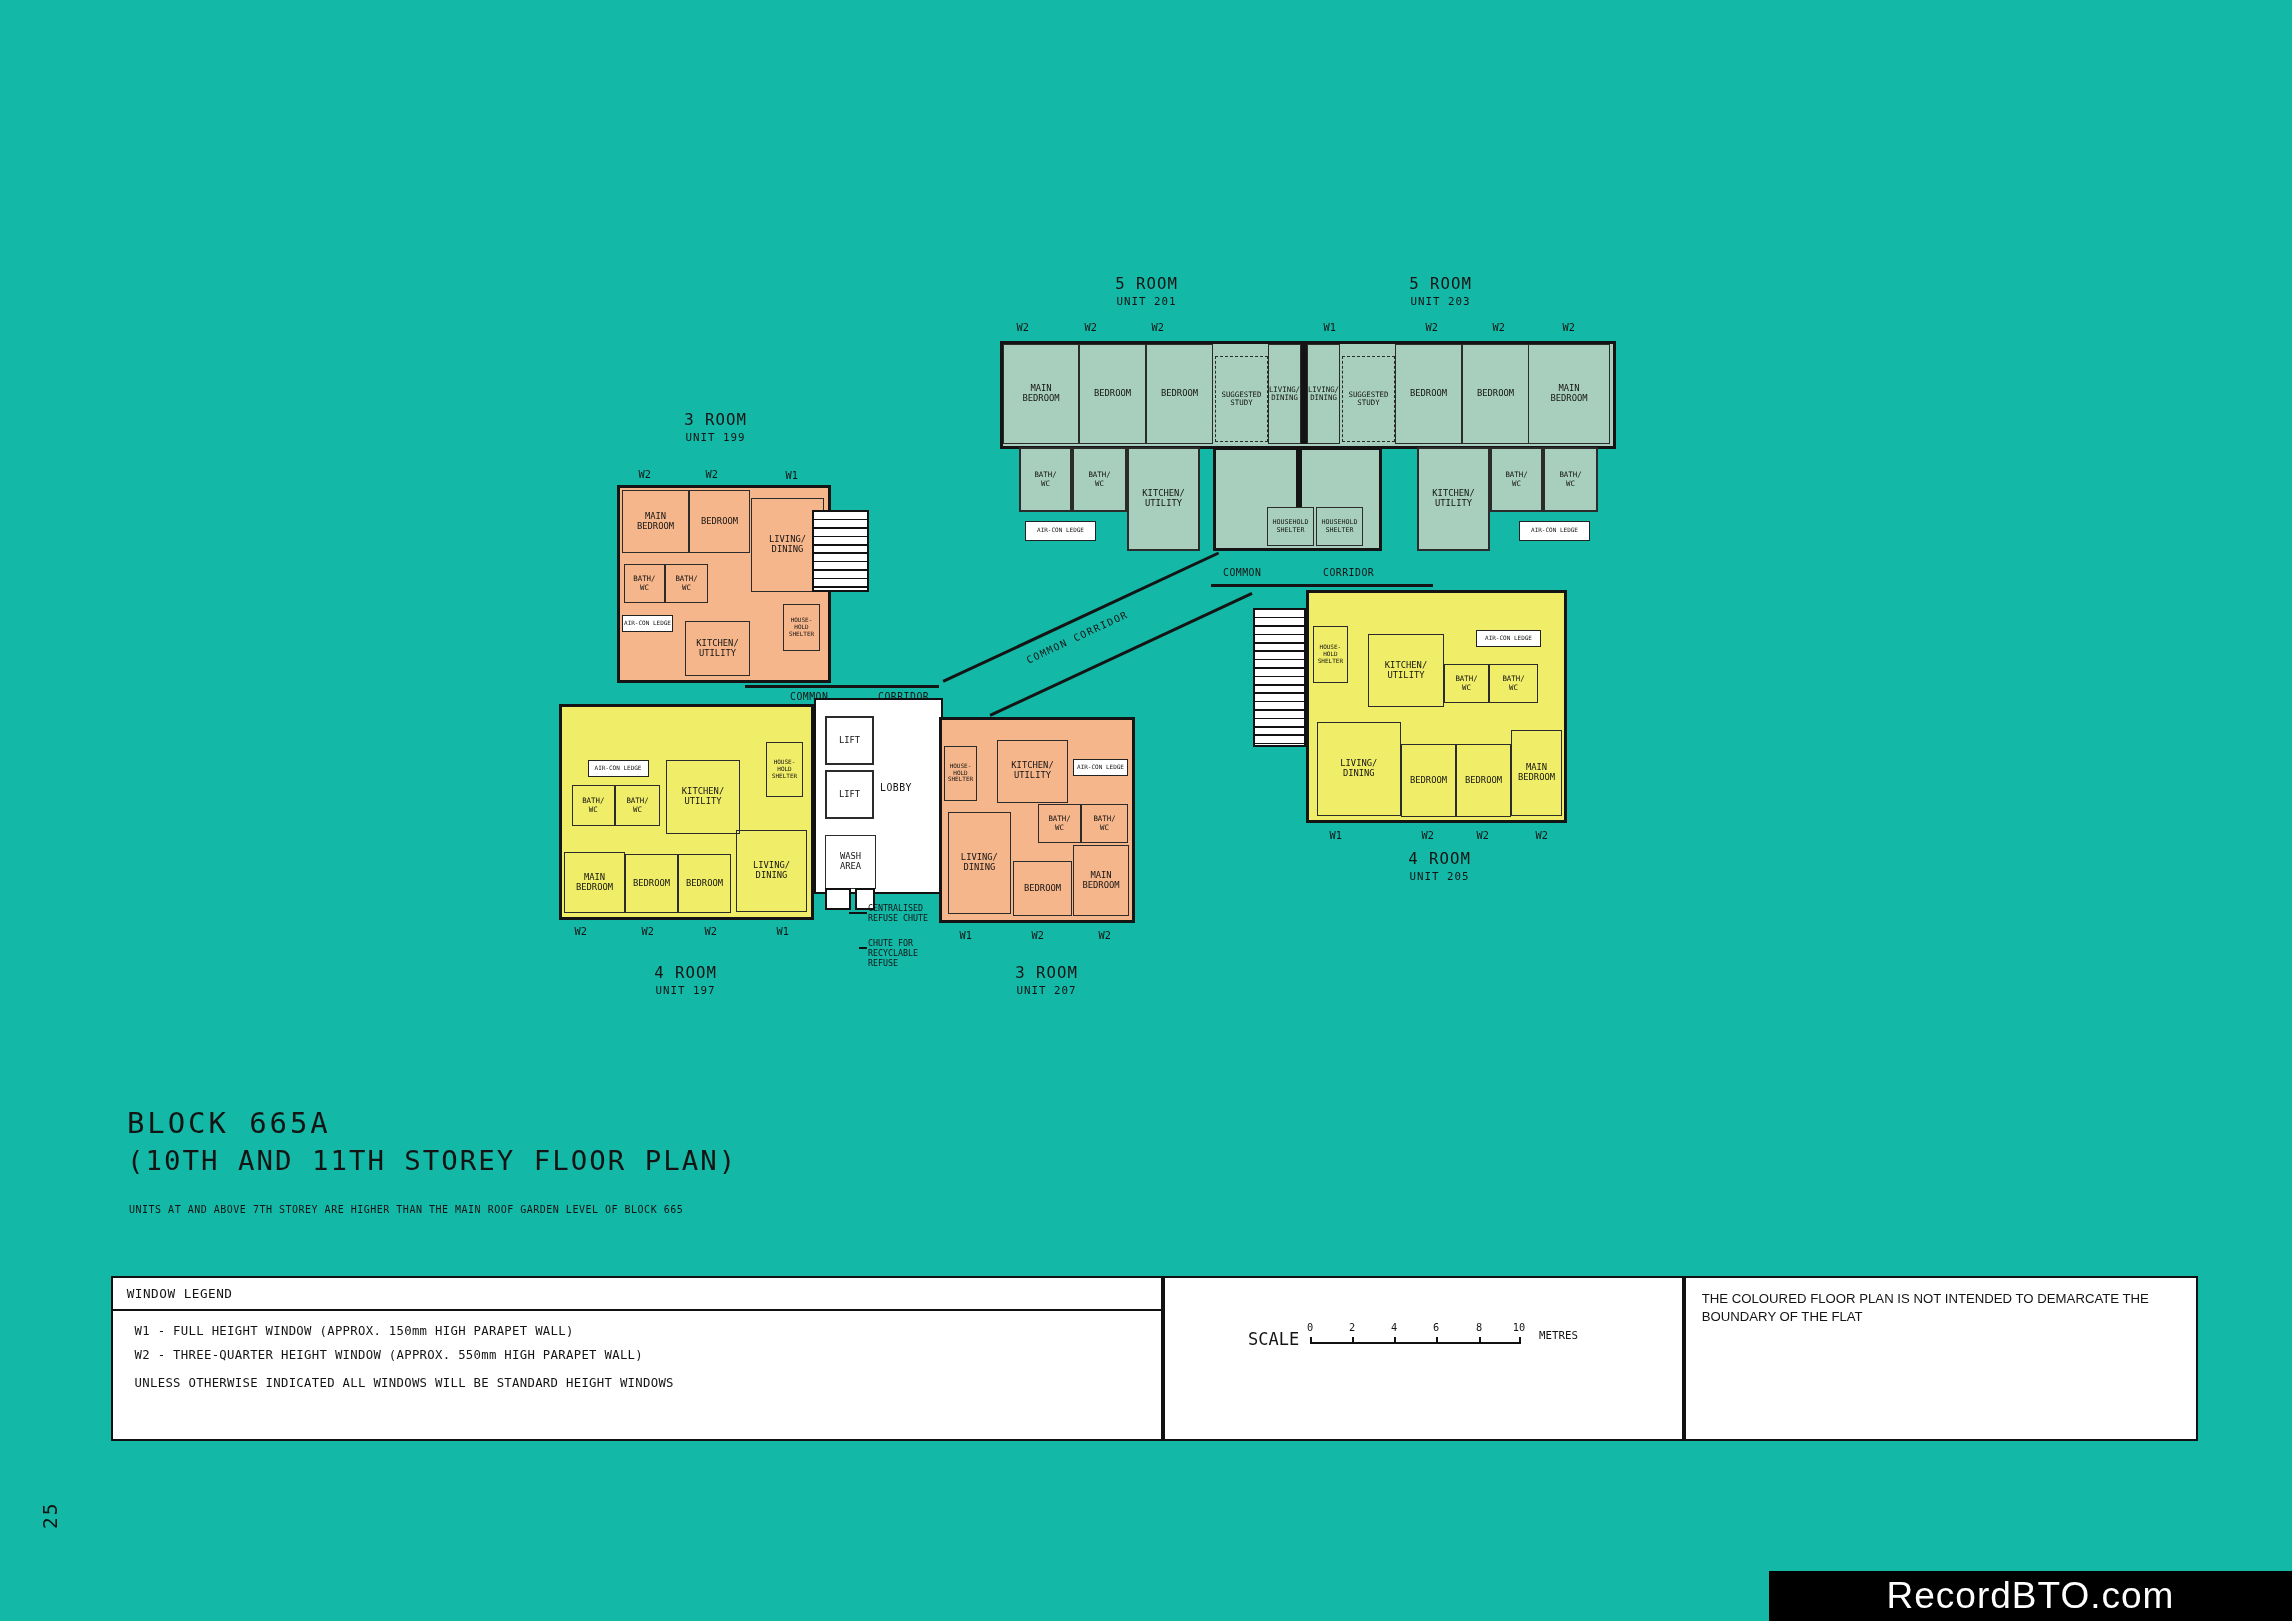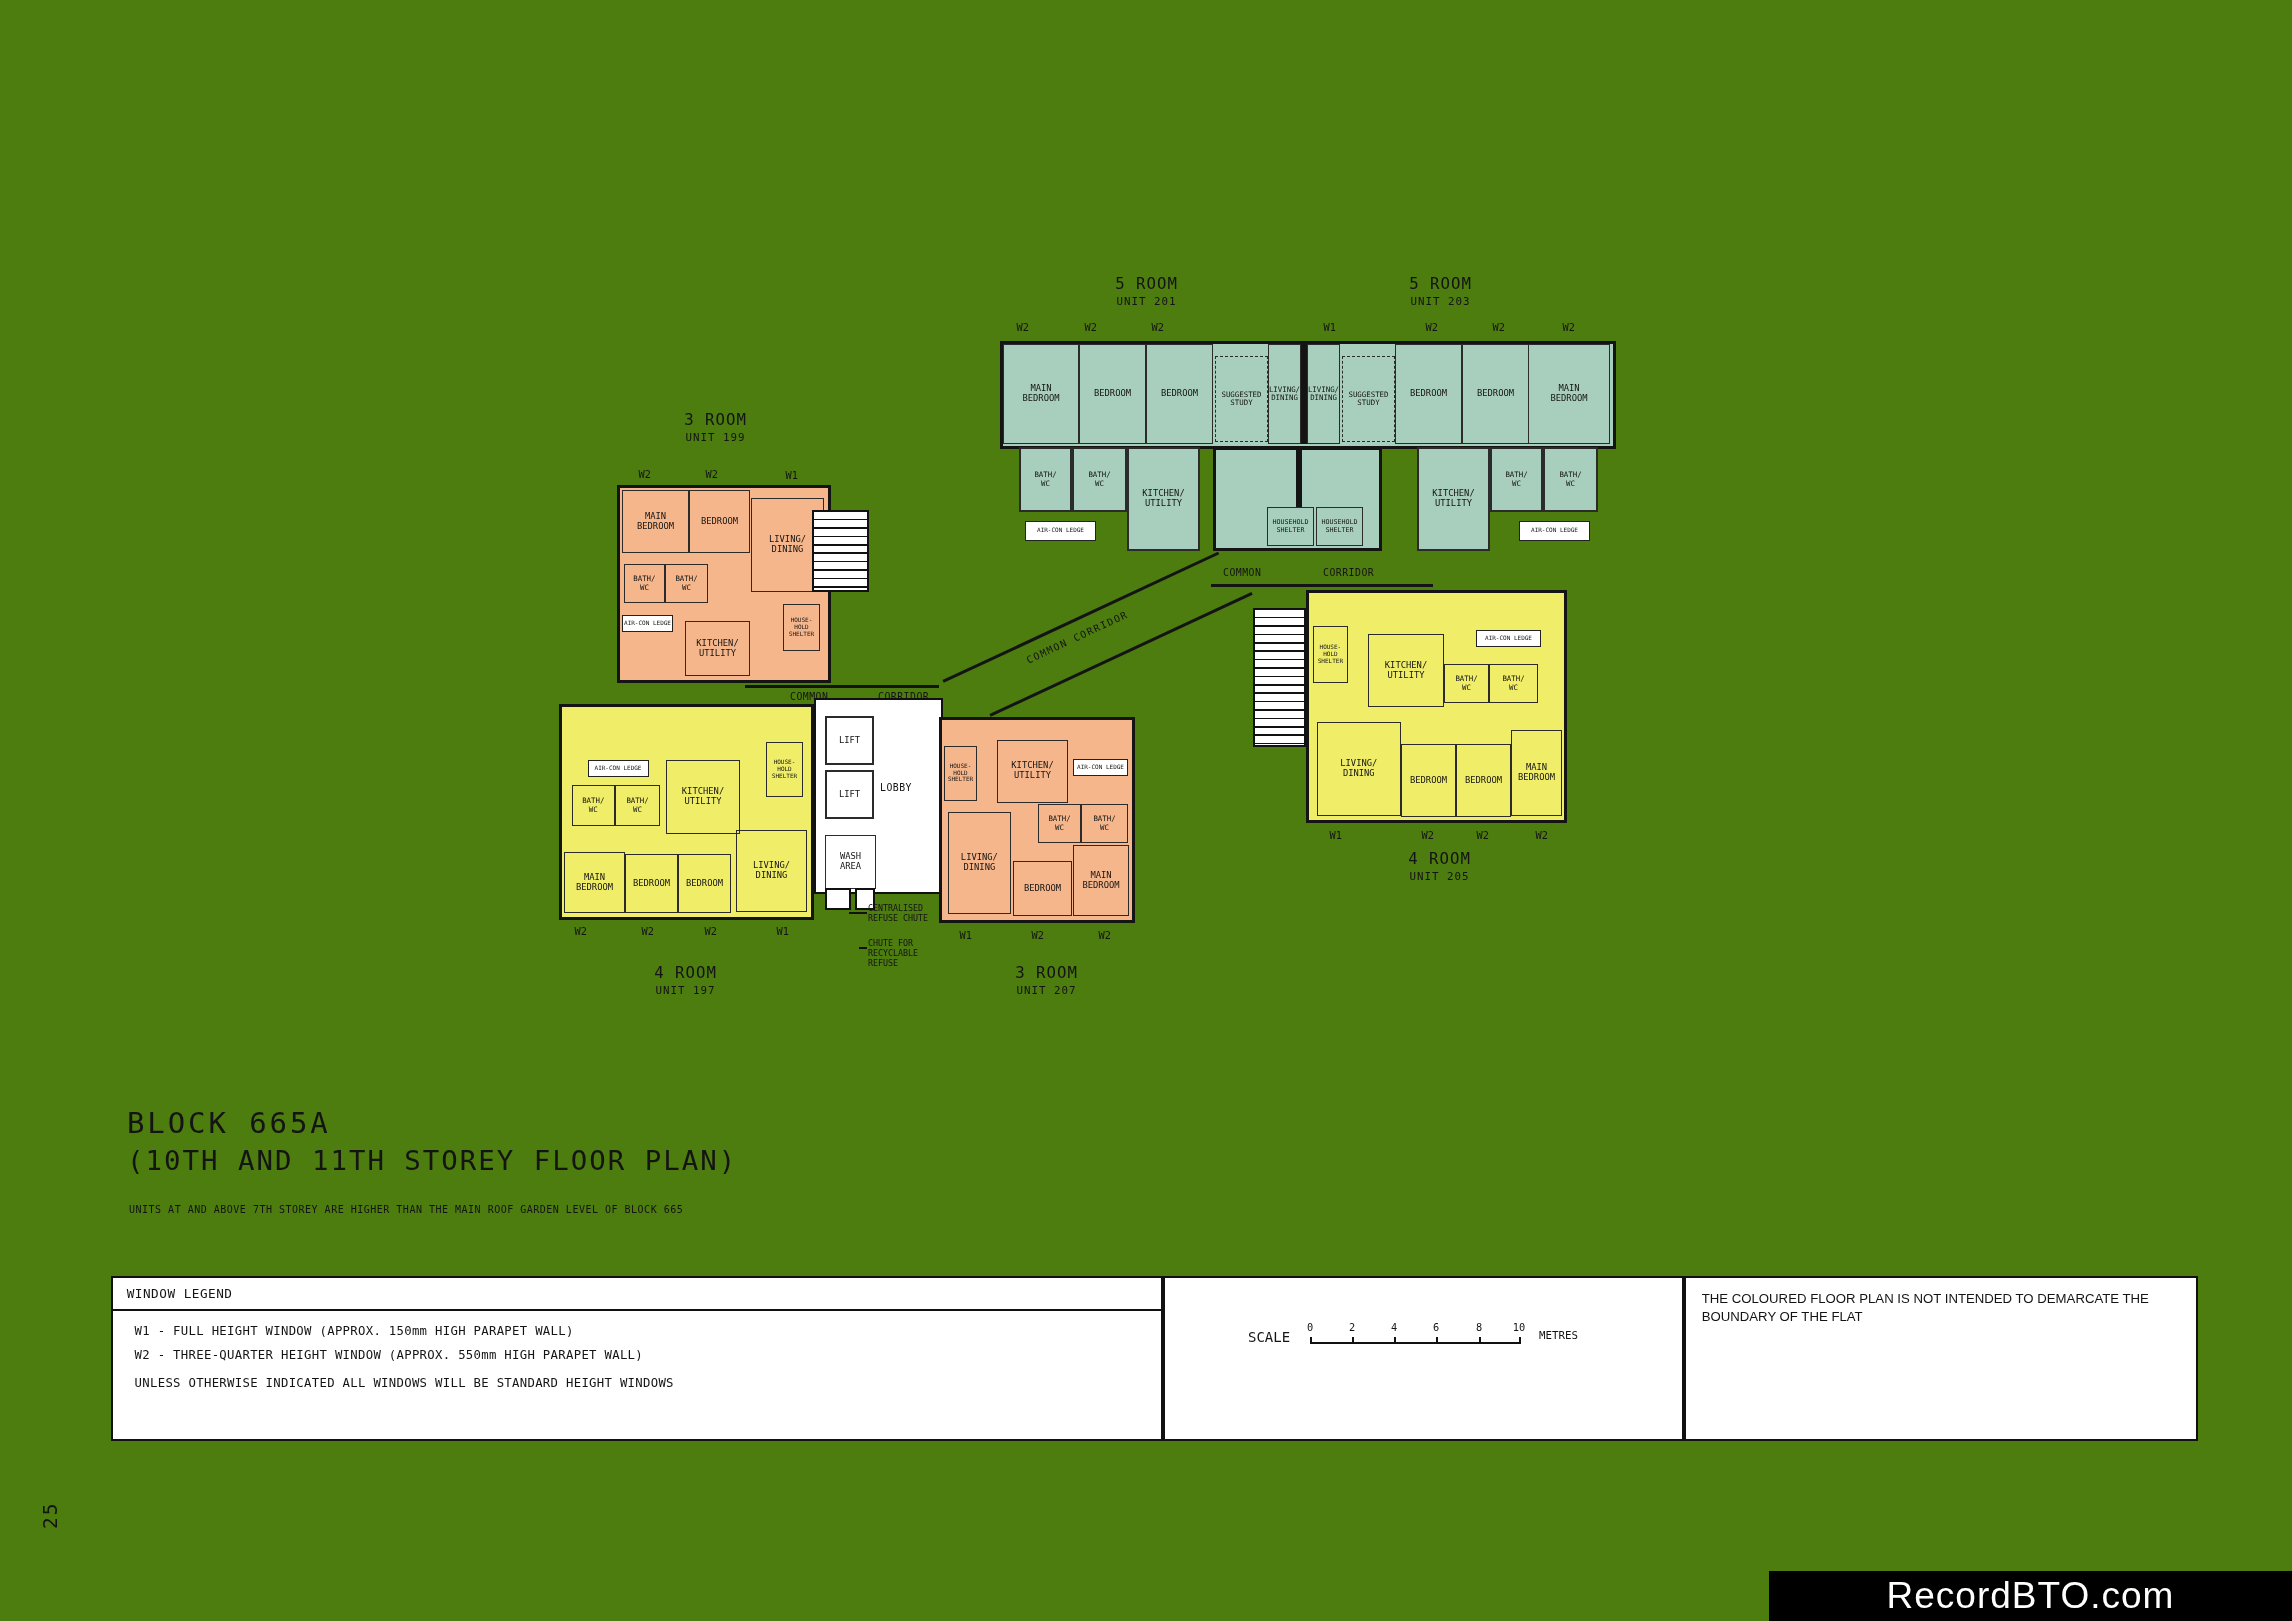--- a/index.html
+++ b/index.html
@@ -1,16 +1,16 @@
 <!DOCTYPE html>
 <html style="--room5: #a8cfbd; --room4: #f0ed68; --room3: #f6b68b; --wall: #141414;"><head>
 <meta charset="utf-8">
 <style>
   html,body{margin:0;padding:0;background:#ffffff;}
-  .sheet{position:relative;width:2293px;height:1621px;background:#4d7c0f;overflow:hidden;
+  .sheet{position:relative;width:2293px;height:1621px;background:#14b8a6;overflow:hidden;
          font-family:"DejaVu Sans Mono", monospace;color:#141414;}
   .unit{position:absolute;box-sizing:border-box;border:3.4px solid var(--wall);}
   .g{background:var(--room5);}
   .y{background:var(--room4);}
   .o{background:var(--room3);}
   .room{position:absolute;box-sizing:border-box;border:1.4px solid #2b2b2b;
         display:flex;align-items:center;justify-content:center;text-align:center;
         white-space:pre-line;font-size:8.8px;line-height:1.12;padding:1px;}
   .room.dashed{border-style:dashed;}
   .f8{font-size:7.4px;}
@@ -247,21 +247,21 @@
   <div class="notebox" style="left:103px;top:1276px;width:1052px;height:165px">
     <div style="padding:7.8px 13.7px;border-bottom:2px solid #111;font-size:12.7px;letter-spacing:0.5px">WINDOW LEGEND</div>
     <div style="padding:13.7px 21.6px;font-size:12.3px;letter-spacing:0.3px">
       <div style="margin-bottom:9.8px">W1  -  FULL HEIGHT WINDOW (APPROX. 150mm HIGH PARAPET WALL)</div>
       <div style="margin-bottom:13.7px">W2  -  THREE-QUARTER HEIGHT WINDOW (APPROX. 550mm HIGH PARAPET WALL)</div>
       <div>UNLESS OTHERWISE INDICATED ALL WINDOWS WILL BE STANDARD HEIGHT WINDOWS</div>
     </div>
   </div>
 
   <div class="notebox" style="left:1155px;top:1276px;width:521px;height:165px">
-    <div style="position:absolute;left:83px;top:51px;font-size:14px">SCALE</div>
+    <div style="position:absolute;left:83px;top:51px;font-size:17px">SCALE</div>
     <div style="position:absolute;left:145px;top:37px;width:211px;height:29px">
       <div style="position:absolute;left:0;right:0;bottom:0;height:2px;background:#111"></div>
       <div class="tick" style="left:0">
           <span class="ticknum">0</span>
         </div>
       <div class="tick" style="left:42px">
           <span class="ticknum">2</span>
         </div>
       <div class="tick" style="left:84px">
           <span class="ticknum">4</span>

